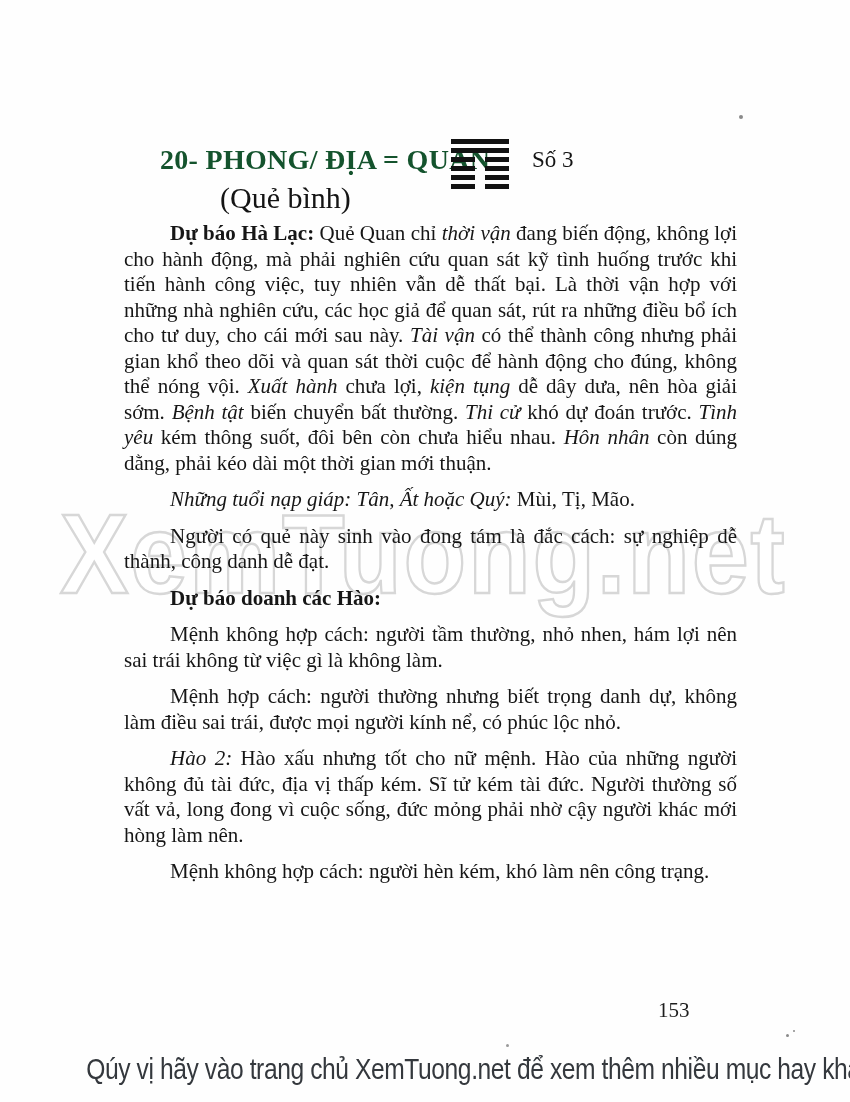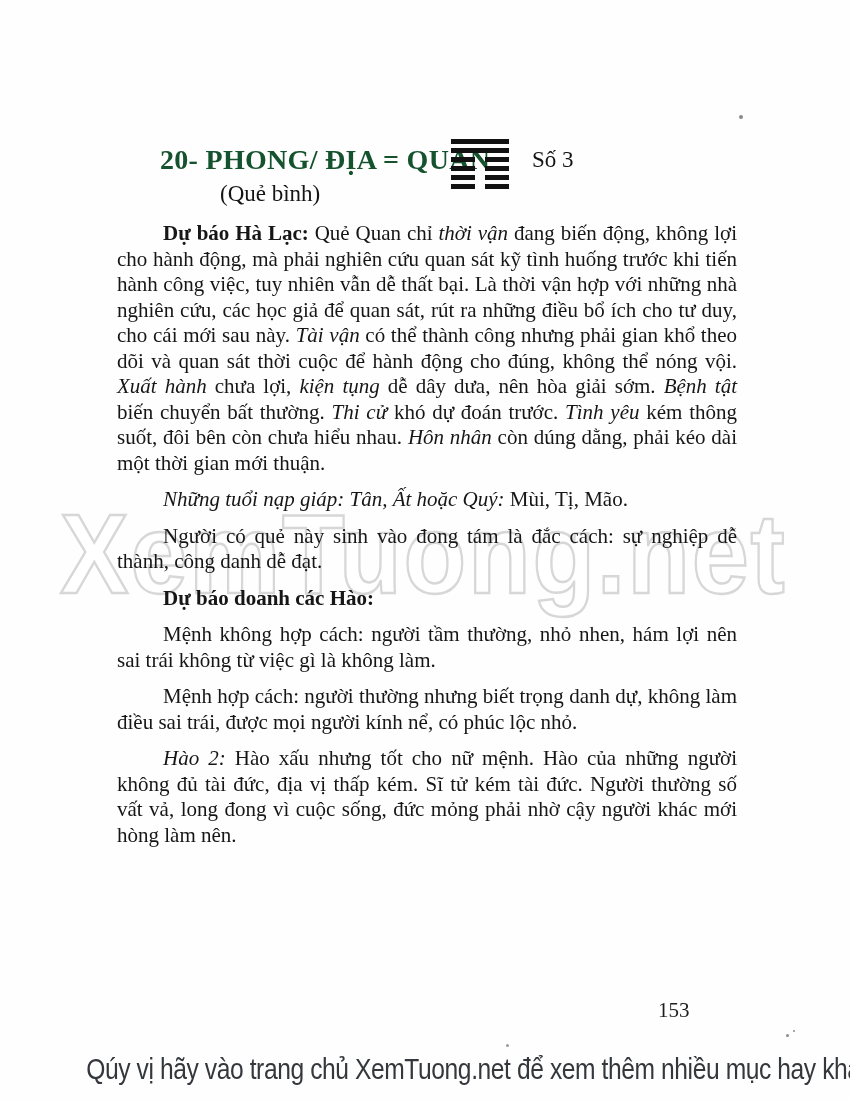--- a/index.html
+++ b/index.html
@@ -25,39 +25,39 @@
   }
   .hx-row{height:5.4px;background:#121212;}
   .hx-row.broken{background:none;display:flex;justify-content:space-between;}
   .hx-row.broken span{display:block;width:24px;height:5.4px;background:#121212;}
   .so-label{
     position:absolute;left:532px;top:147px;
     font-size:23px;color:#141414;white-space:nowrap;
   }
   .chapter-subtitle{
     position:absolute;left:220px;top:181px;
-    font-size:23px;color:#141414;white-space:nowrap;
+    font-size:30px;color:#141414;white-space:nowrap;
   }
   
   .watermark{
     position:absolute;left:60px;top:488px;
     font-family:"Liberation Sans", sans-serif;
     font-weight:700;font-size:114px;letter-spacing:2px;
     color:#ffffff;
     -webkit-text-stroke:2.5px #d7d7d7;
     transform:scaleX(0.90);transform-origin:left top;
     white-space:nowrap;z-index:1;user-select:none;
   }
   
   .page-body{
     position:absolute;left:113px;top:221px;width:624px;
     font-size:21px;line-height:25.5px;
     text-align:justify;z-index:2;
   }
-  .page-body p.para{margin:0 0 11px 4px;text-indent:46px;}
+  .page-body p.para{margin:0 0 11px 11px;text-indent:46px;}
   .page-body .n{font-style:normal;font-weight:400;}
   .page-body .b{font-weight:700;}
   .page-body .i{font-style:italic;}
   
   .page-number{
     position:absolute;left:658px;top:998px;
     font-size:21px;color:#1d1d1d;z-index:2;
   }
   .footer{
     position:absolute;left:0;right:0;top:1052px;
@@ -112,20 +112,21 @@
   <div class="chapter-subtitle">(Quẻ bình)</div>
 
   <div class="page-body" id="page-body">
       <p class="para"><span class="b">Dự báo Hà Lạc: </span><span class="n">Quẻ Quan chỉ </span><span class="i">thời vận</span><span class="n"> đang biến động, không lợi cho hành động, mà phải nghiên cứu quan sát kỹ tình huống trước khi tiến hành công việc, tuy nhiên vẫn dễ thất bại. Là thời vận hợp với những nhà nghiên cứu, các học giả để quan sát, rút ra những điều bổ ích cho tư duy, cho cái mới sau này. </span><span class="i">Tài vận</span><span class="n"> có thể thành công nhưng phải gian khổ theo dõi và quan sát thời cuộc để hành động cho đúng, không thể nóng vội. </span><span class="i">Xuất hành</span><span class="n"> chưa lợi, </span><span class="i">kiện tụng</span><span class="n"> dễ dây dưa, nên hòa giải sớm. </span><span class="i">Bệnh tật</span><span class="n"> biến chuyển bất thường. </span><span class="i">Thi cử</span><span class="n"> khó dự đoán trước. </span><span class="i">Tình yêu</span><span class="n"> kém thông suốt, đôi bên còn chưa hiểu nhau. </span><span class="i">Hôn nhân</span><span class="n"> còn dúng dằng, phải kéo dài một thời gian mới thuận.</span></p>
       <p class="para"><span class="i">Những tuổi nạp giáp: Tân, Ất hoặc Quý: </span><span class="n">Mùi, Tị, Mão.</span></p>
       <p class="para"><span class="n">Người có quẻ này sinh vào đong tám là đắc cách: sự nghiệp dễ thành, công danh dễ đạt.</span></p>
       <p class="para"><span class="b">Dự báo doanh các Hào:</span></p>
       <p class="para"><span class="n">Mệnh không hợp cách: người tầm thường, nhỏ nhen, hám lợi nên sai trái không từ việc gì là không làm.</span></p>
       <p class="para"><span class="n">Mệnh hợp cách: người thường nhưng biết trọng danh dự, không làm điều sai trái, được mọi người kính nể, có phúc lộc nhỏ.</span></p>
       <p class="para"><span class="i">Hào 2:</span><span class="n"> Hào xấu nhưng tốt cho nữ mệnh. Hào của những người không đủ tài đức, địa vị thấp kém. Sĩ tử kém tài đức. Người thường số vất vả, long đong vì cuộc sống, đức mỏng phải nhờ cậy người khác mới hòng làm nên.</span></p>
+      <p class="para"><span class="n">Mệnh không hợp cách: người hèn kém, khó làm nên công trạng.</span></p>
     </div>
 
   <div class="page-number">153</div>
 
   <div class="footer"><span class="inner"><span>Qúy vị hãy vào trang chủ </span><span>XemTuong.net</span><span> để xem thêm nhiều mục hay khác</span></span></div>
 
   <div class="speck s1"></div>
   <div class="speck s2"></div>
   <div class="speck s3"></div>
   <div class="speck s4"></div>

